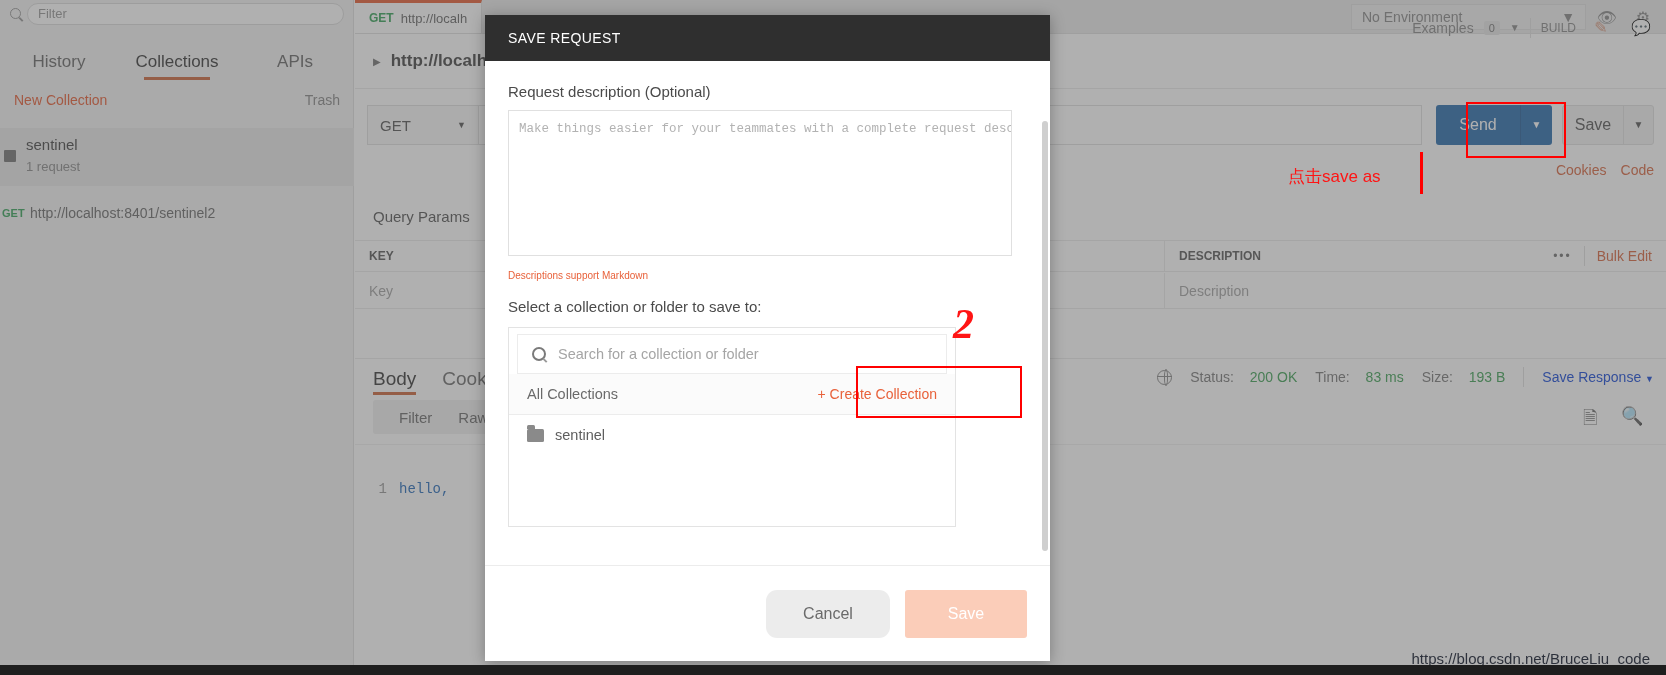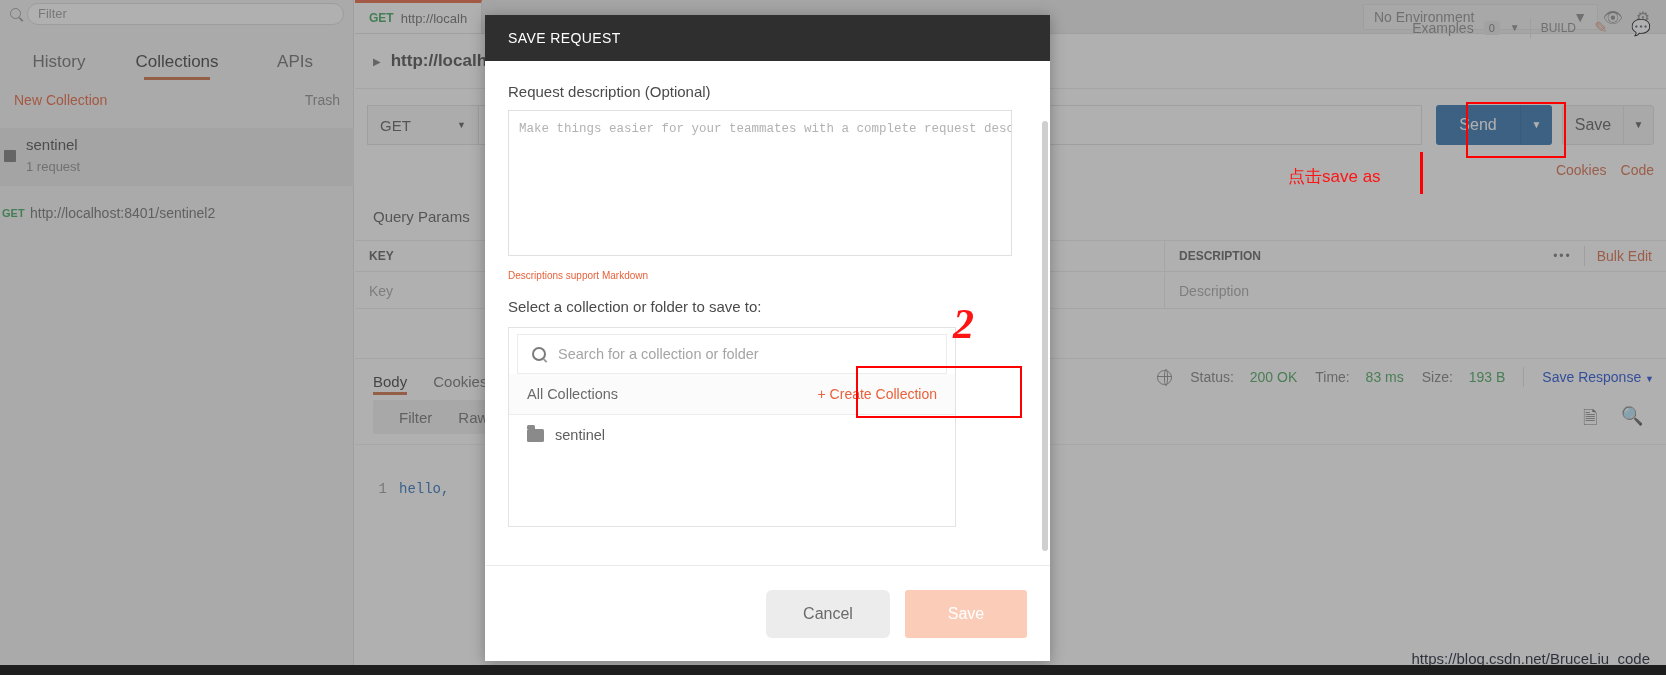--- a/index.html
+++ b/index.html
@@ -83,21 +83,21 @@
     position: absolute; left: 0; top: 0; right: 0; height: 34px;
     background: #ececec; border-bottom: 1px solid #e0e0e0; display: flex; align-items: stretch;
   }
   .tab-open {
     background: #fff; border-top: 3px solid #e8613a; border-right: 1px solid #e0e0e0;
     padding: 0 14px; display: flex; align-items: center; gap: 7px; font-size: 13px; color: #6a6a6a;
   }
   .tab-open .verb { color: #3ba55d; font-weight: bold; font-size: 12px; }
   .envbar {
     position: absolute; right: 0; top: 0; height: 34px; display: flex; align-items: center;
-    padding-right: 8px;
+    gap: 6px; padding-right: 8px;
   }
   .env-select {
     width: 235px; height: 26px; background: #f0f0f0; border: 1px solid #e0e0e0;
     display: flex; align-items: center; justify-content: space-between; padding: 0 10px;
     font-size: 14px; color: #8b8b8b;
   }
   .icon-btn {
     width: 30px; height: 26px; display: flex; align-items: center; justify-content: center;
     color: #8b8b8b; font-size: 16px;
   }
@@ -183,21 +183,21 @@
   .td { padding-left: 14px; border-right: 1px solid #ececec; height: 36px; line-height: 36px; }
   .td-key { width: 460px; }
   .td-val { width: 350px; }
   .td-desc { flex: 1; border-right: none; }
 
   .respbar {
     position: absolute; left: 0; top: 358px; right: 0; height: 36px;
     border-top: 1px solid #ececec; display: flex; align-items: center;
   }
   .resp-tabs { display: flex; gap: 26px; padding-left: 18px; align-items: flex-end; height: 36px; }
-  .rtab { font-size: 15px; color: #6f6f6f; padding-bottom: 5px; position: relative; }
+  .rtab { font-size: 19px; color: #6f6f6f; padding-bottom: 5px; position: relative; }
   .rtab.active { color: #3c3c3c; }
   .rtab.active::after {
     content: ""; position: absolute; left: 0; right: 0; bottom: 0; height: 3px; background: #ce6a40;
   }
   .resp-meta {
     position: absolute; right: 12px; top: 0; height: 36px; display: flex;
     align-items: center; gap: 18px; font-size: 14px; color: #7d7d7d;
   }
   .resp-meta b { font-weight: normal; color: #45a45b; margin-left: 12px; }
   .globe {
@@ -285,21 +285,21 @@
   .modal-scrollbar {
     position: absolute; right: 2px; top: 60px; width: 6px; height: 430px;
     background: #cfcfcf; border-radius: 3px;
   }
 
   .modal-foot {
     height: 96px; border-top: 1px solid #ececec; display: flex; align-items: center;
     justify-content: flex-end; gap: 15px; padding-right: 23px;
   }
   .btn-cancel {
-    width: 124px; height: 48px; background: #ececec; color: #6a6a6a; border-radius: 6px;
+    width: 124px; height: 48px; background: #ececec; color: #6a6a6a; border-radius: 11px;
     display: flex; align-items: center; justify-content: center; font-size: 16px;
   }
   .btn-save {
     width: 122px; height: 48px; background: #fbcdb9; color: #fff; border-radius: 3px;
     display: flex; align-items: center; justify-content: center; font-size: 16px;
   }
 
   
   .anno { position: absolute; color: #ff0000; }
   .anno-box { border: 2.5px solid #ff0000; }

